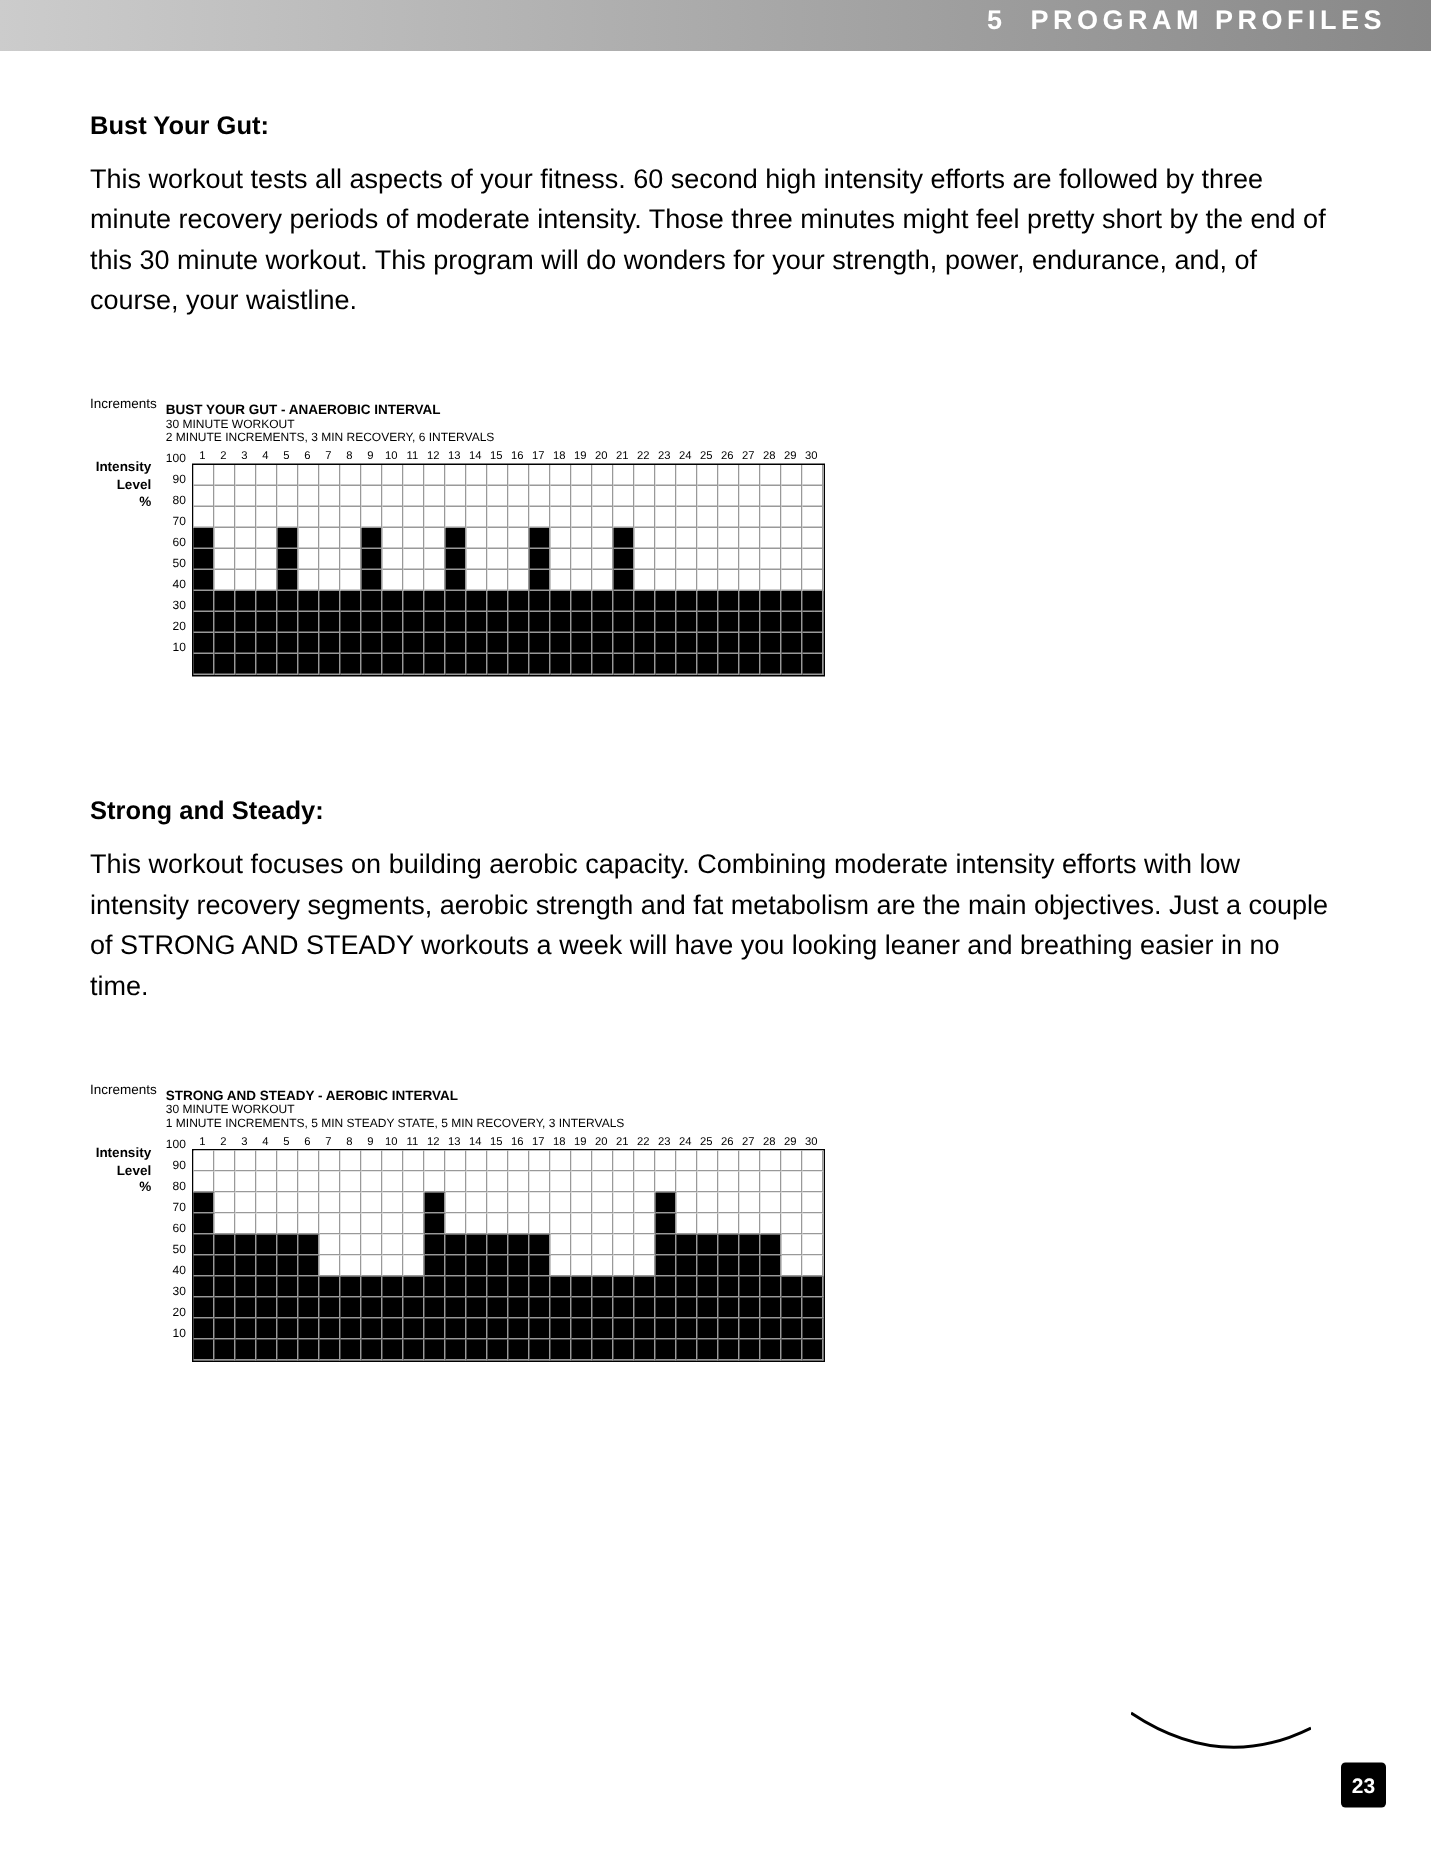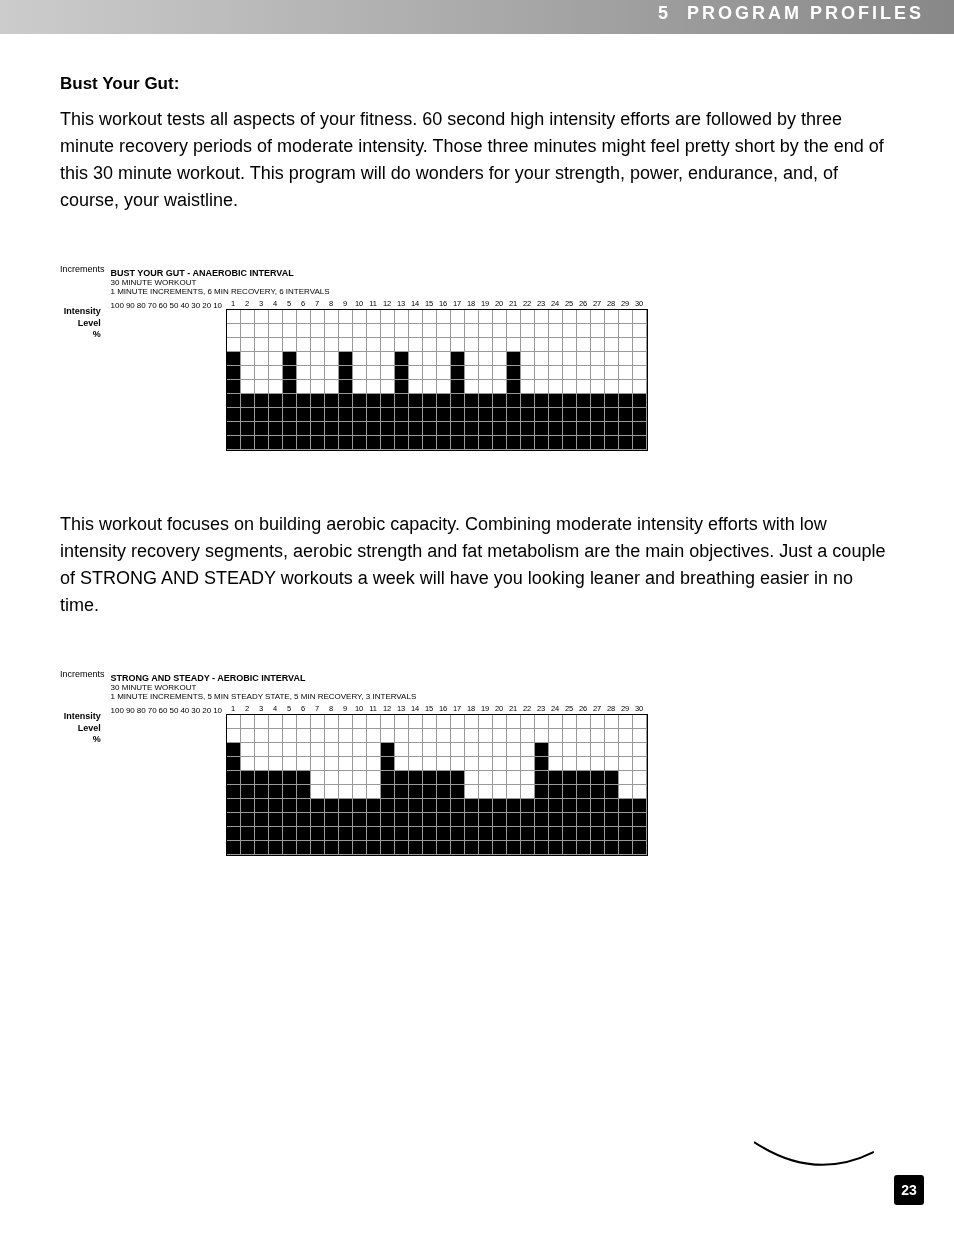--- a/index.html
+++ b/index.html
@@ -99,21 +99,21 @@
       font-size: 8px;
     }
 
     .chart-grid-area {
       display: flex;
       flex-direction: row;
     }
 
     .y-axis-labels {
       display: flex;
-      flex-direction: row;
+      flex-direction: column;
       justify-content: flex-start;
       margin-right: 2px;
     }
 
     .y-label {
       font-size: 8px;
       height: 14px;
       line-height: 14px;
       text-align: right;
       padding-right: 2px;
@@ -214,21 +214,21 @@
           <span class="intensity-text">Intensity</span>
           <span class="intensity-text">Level</span>
           <span class="intensity-text">%</span>
         </div>
       </div>
 
       <div class="chart-right">
         <div class="chart-title-block">
           <div class="chart-title-main">BUST YOUR GUT - ANAEROBIC INTERVAL</div>
           <div class="chart-title-sub">30 MINUTE WORKOUT</div>
-          <div class="chart-title-sub">1 MINUTE INCREMENTS, 6 MIN RECOVERY, 6 INTERVALS</div>
+          <div class="chart-title-sub">2 MINUTE INCREMENTS, 3 MIN RECOVERY, 6 INTERVALS</div>
         </div>
 
         <div class="chart-grid-area">
           <div class="y-axis-labels" id="chart1-y-axis">
 
           <div class="y-label">100</div>
               <div class="y-label">90</div>
               <div class="y-label">80</div>
               <div class="y-label">70</div>
               <div class="y-label">60</div>
@@ -597,20 +597,21 @@
               </div>
           </div>
         </div>
       </div>
     </div>
   </div>
 
   <div class="divider-section"></div>
 
   <div>
+    <div class="section-title">Strong and Steady:</div>
     <div class="section-body">This workout focuses on building aerobic capacity.  Combining moderate intensity efforts with low intensity recovery segments, aerobic strength and fat metabolism are the main objectives.  Just a couple of STRONG AND STEADY workouts a week will have you looking leaner and breathing easier in no time.</div>
 
     <div class="chart-container">
       <div class="chart-left">
         <div style="height:32px;"></div>
         <div class="chart-label-increments">Increments</div>
         <div style="height: 26px;"></div>
         <div class="chart-label-intensity">
           <span class="intensity-text">Intensity</span>
           <span class="intensity-text">Level</span>

